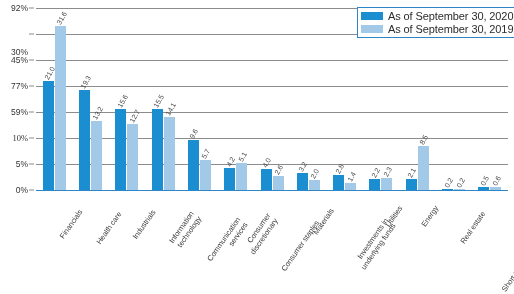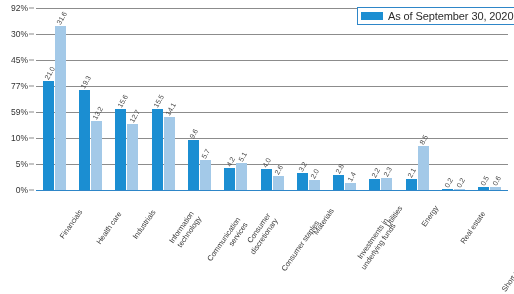--- a/index.html
+++ b/index.html
@@ -149,29 +149,29 @@
 </head>
 <body>
 
 <div id="chart-root">
 
   <div class="ylabels">
       <div class="ylabel" style="top: 182px;">0%</div>
       <div class="ytickmark" style="top: 182px;"></div>
       <div class="ylabel" style="top: 156px;">5%</div>
       <div class="ytickmark" style="top: 156px;"></div>
-      <div class="ylabel" style="top: 130px;">10%</div>
+      <div class="ylabel" style="top: 130px; font-family: Liberation Serif, serif;">10%</div>
       <div class="ytickmark" style="top: 130px;"></div>
       <div class="ylabel" style="top: 104px;">59%</div>
       <div class="ytickmark" style="top: 104px;"></div>
       <div class="ylabel" style="top: 78px;">77%</div>
       <div class="ytickmark" style="top: 78px;"></div>
       <div class="ylabel" style="top: 52px;">45%</div>
       <div class="ytickmark" style="top: 52px;"></div>
-      <div class="ylabel" style="top: 26px; margin-left: 20px;">30%</div>
+      <div class="ylabel" style="top: 44px; margin-left: 20px;">30%</div>
       <div class="ytickmark" style="top: 26px;"></div>
       <div class="ylabel" style="top: 0px;">92%</div>
       <div class="ytickmark" style="top: 0px;"></div>
     </div>
 
   <div class="plot">
     <div class="gridlines">
         <div class="gridline baseline" style="top: 182px;"></div>
         <div class="gridline" style="top: 156px;"></div>
         <div class="gridline" style="top: 130px;"></div>
@@ -333,15 +333,19 @@
       <div class="xlabel-cell">
         <div class="xlabel">Short-term investments</div>
       </div>
     </div>
 
   <div class="legend">
       <div class="legend-row">
         <span class="legend-swatch s2020"></span>
         <span class="legend-text">As of September 30, 2020</span>
       </div>
+      <div class="legend-row">
+        <span class="legend-swatch s2019"></span>
+        <span class="legend-text">As of September 30, 2019</span>
+      </div>
     </div>
 
 </div>
 
 </body></html>

